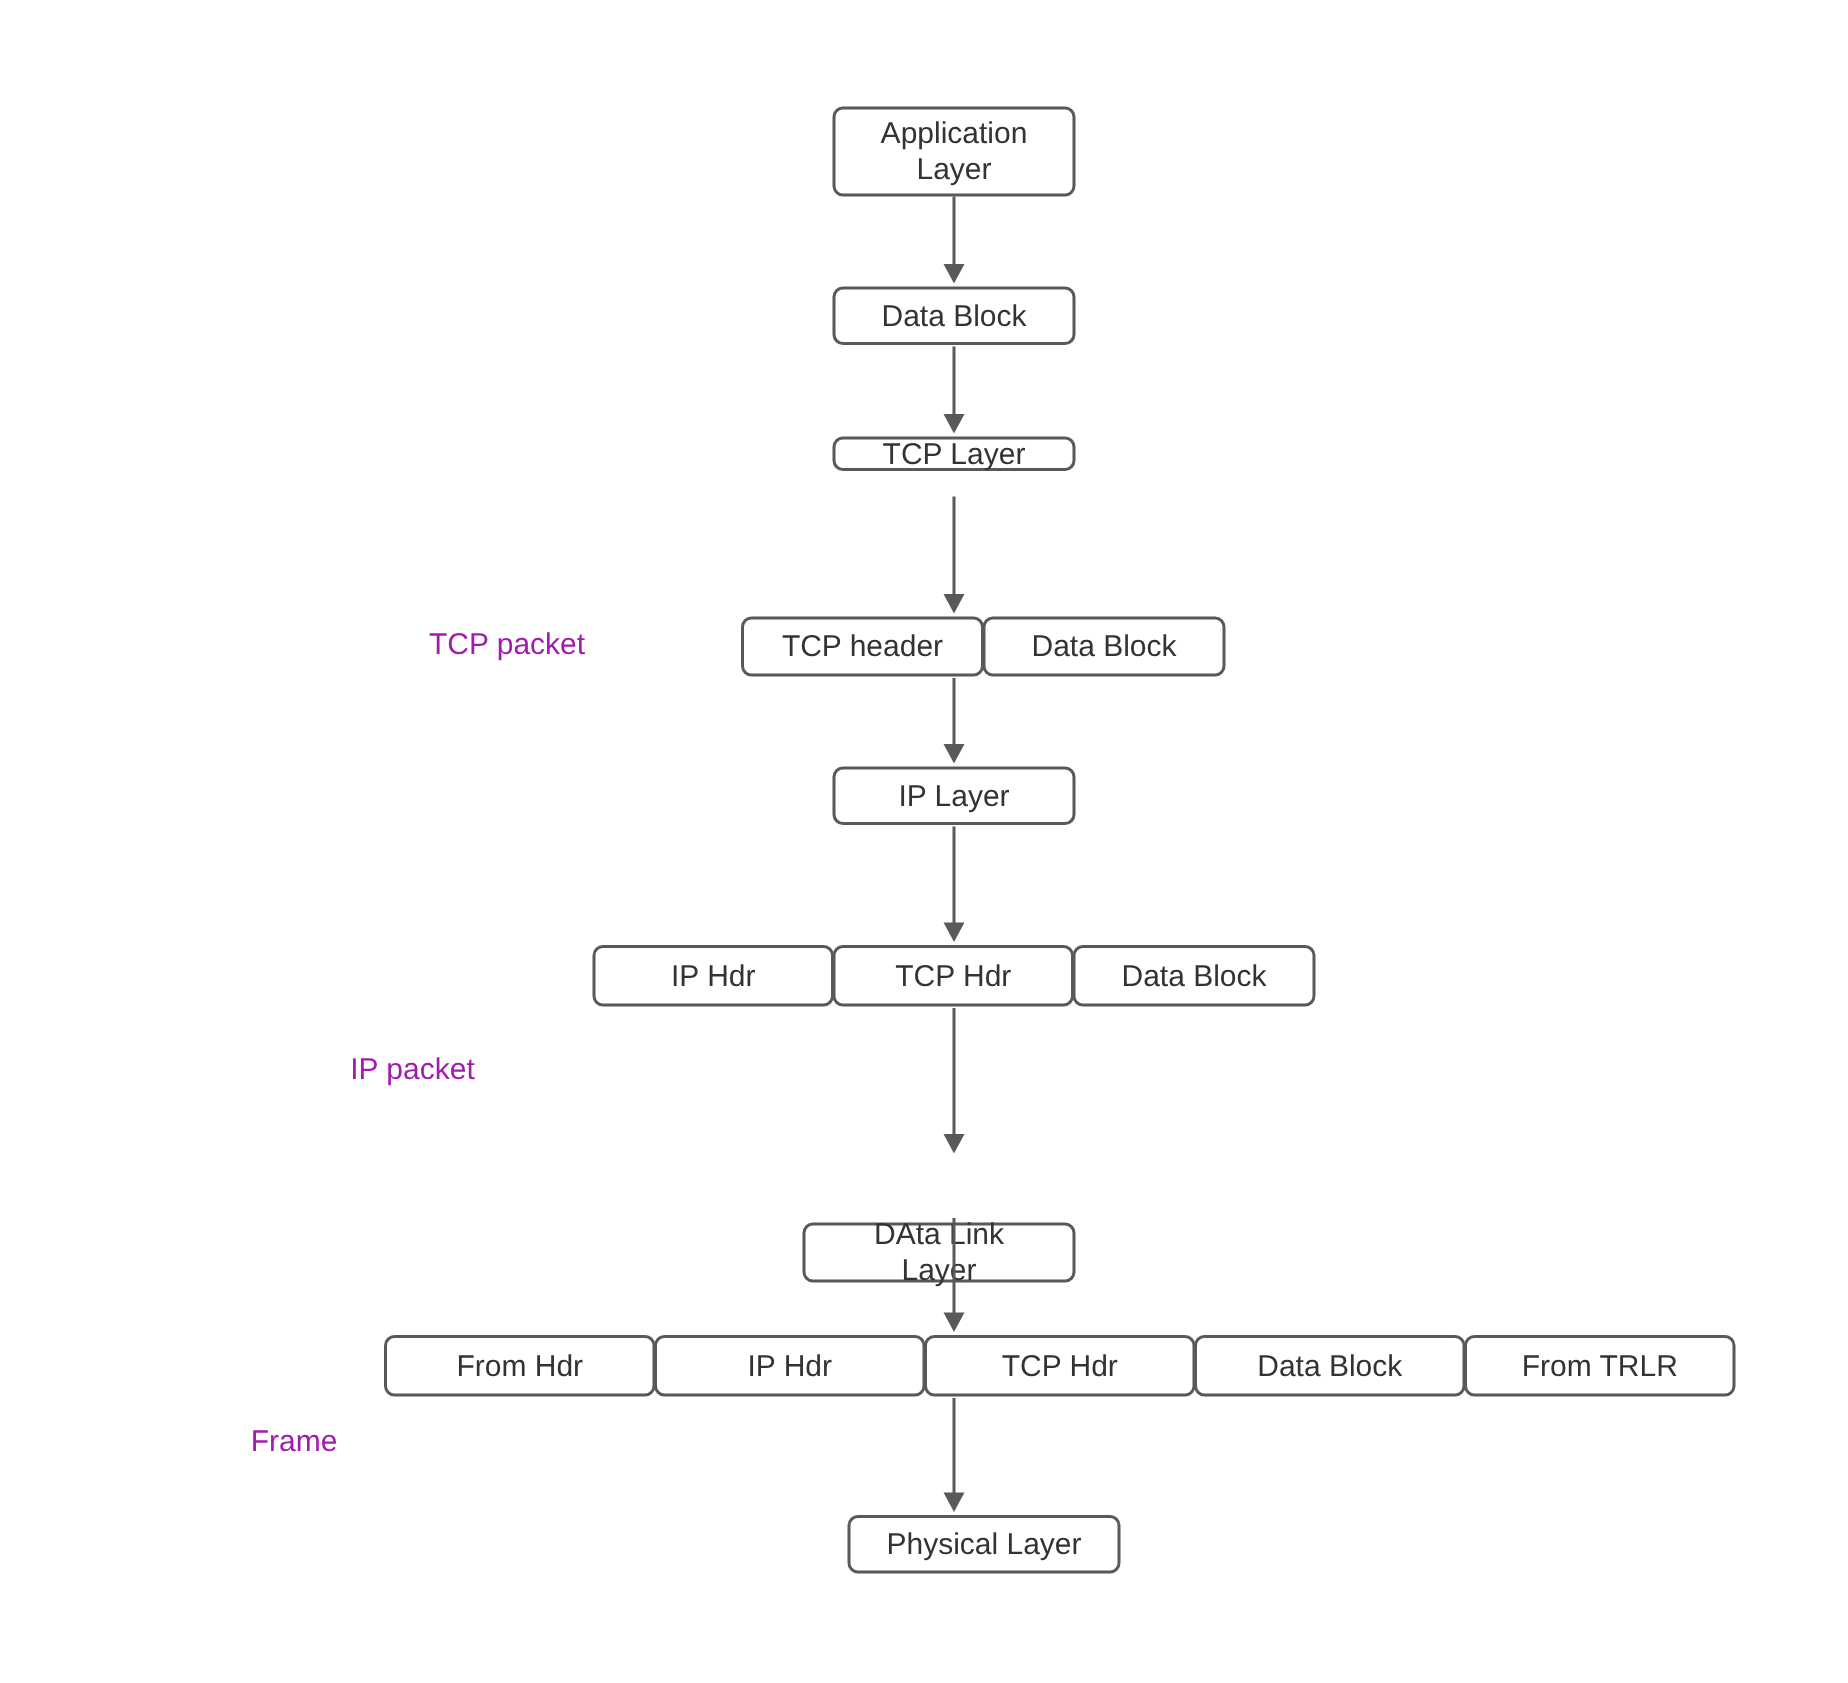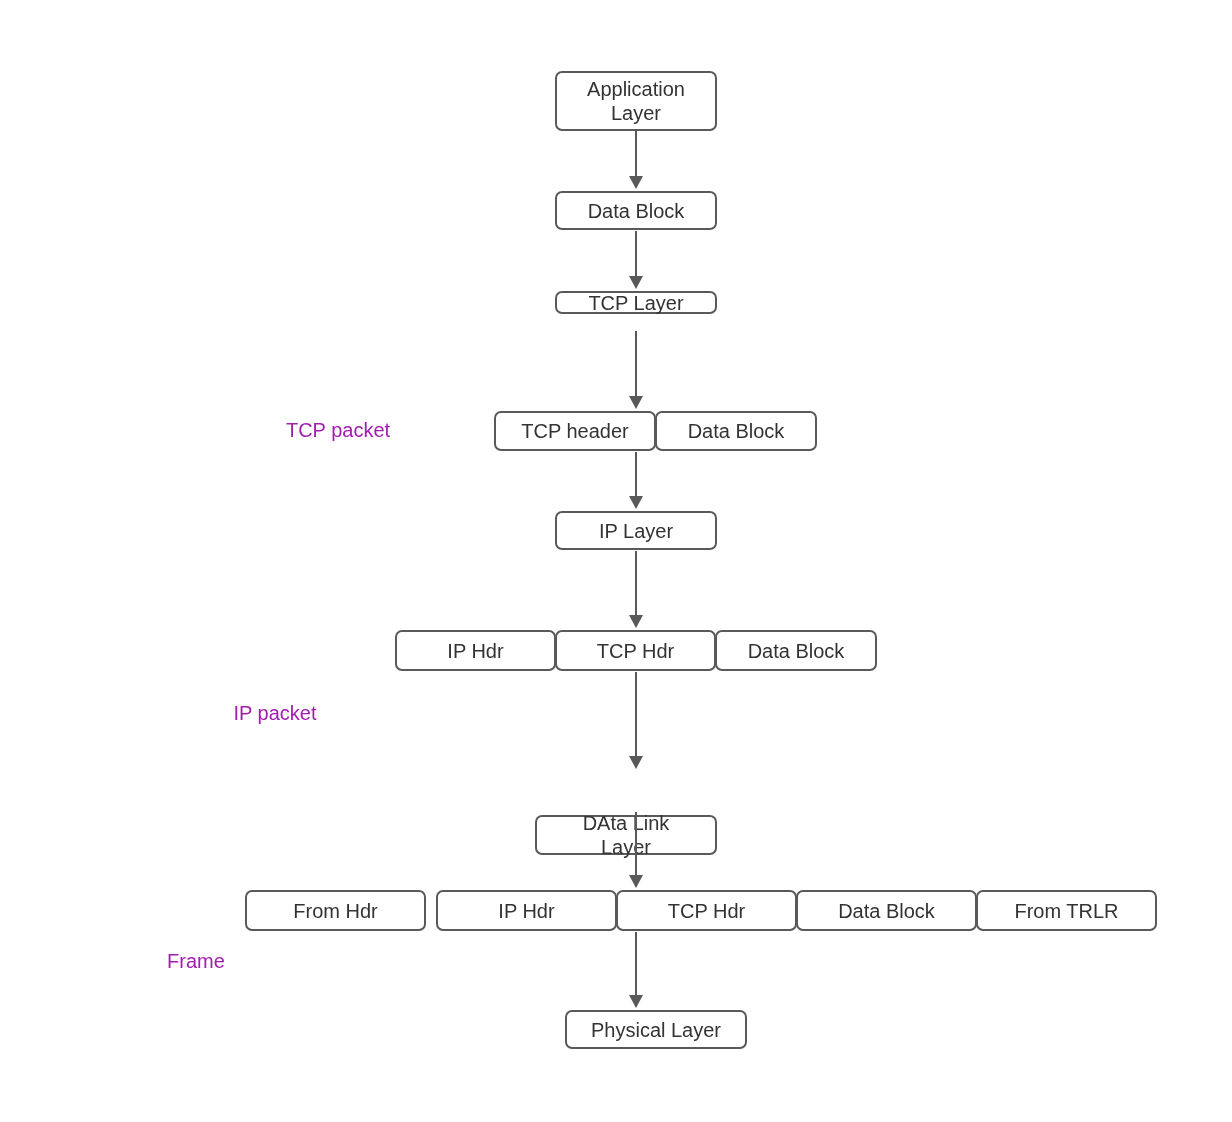--- a/index.html
+++ b/index.html
@@ -85,21 +85,21 @@
   <div class="node" style="left:395px; top:630px; width:161px; height:41px;">IP Hdr</div>
 
   <div class="node" style="left:555px; top:630px; width:161px; height:41px;">TCP Hdr</div>
 
   <div class="node" style="left:715px; top:630px; width:162px; height:41px;">Data Block</div>
 
   <div class="node" style="left:535px; top:771px; width:182px; height:40px;margin-top:44px;">DAta Link Layer</div>
 
   <div class="side-label" style="left:111px; top:950px;">Frame</div>
 
-  <div class="node" style="left:245px; top:890px; width:181px; height:41px;">From Hdr</div>
+  <div class="node" style="left:256px; top:890px; width:181px; height:41px;">From Hdr</div>
 
   <div class="node" style="left:436px; top:890px; width:181px; height:41px;">IP Hdr</div>
 
   <div class="node" style="left:616px; top:890px; width:181px; height:41px;">TCP Hdr</div>
 
   <div class="node" style="left:796px; top:890px; width:181px; height:41px;">Data Block</div>
 
   <div class="node" style="left:976px; top:890px; width:181px; height:41px;">From TRLR</div>
 
   <div class="node" style="left:565px; top:1010px; width:182px; height:39px;">Physical Layer</div>

